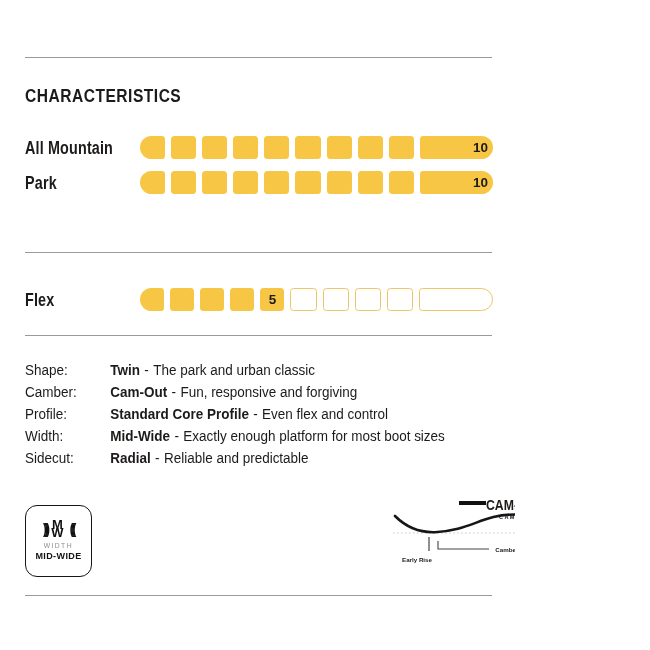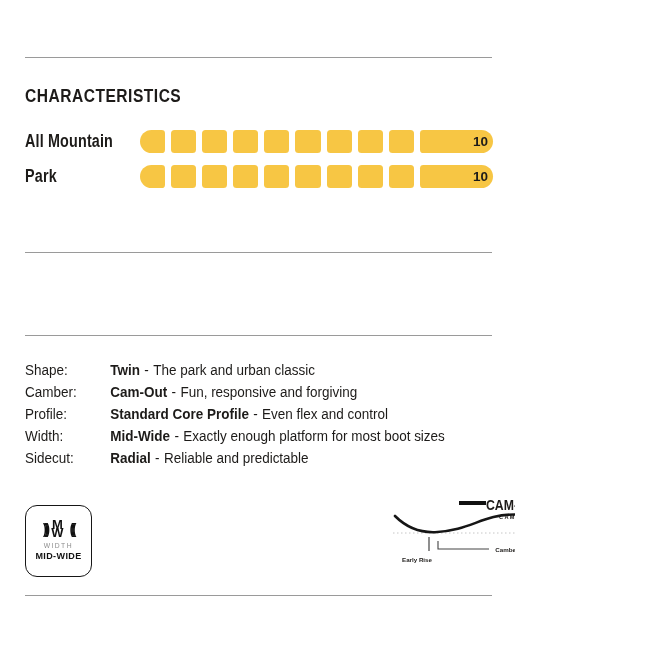--- a/index.html
+++ b/index.html
@@ -2,21 +2,21 @@
 <html style="--yellow: #F7C644;"><head>
 <meta charset="utf-8">
 <style>
   html,body{margin:0;padding:0;background:#fff;}
   .page{position:relative;width:515px;height:650px;background:#ffffff;overflow:hidden;
         font-family:"Liberation Sans",sans-serif;color:#1d1b19;}
   .rule{position:absolute;left:25px;right:23px;height:1px;background:#9a9a9a;}
   .heading{position:absolute;left:25px;top:85px;margin:0;font-size:19px;font-weight:bold;
            letter-spacing:.6px;transform:scaleX(.82);transform-origin:0 50%;white-space:nowrap;}
   .ratings{position:absolute;left:25px;right:22px;}
-  .rating-row{display:flex;align-items:center;height:35px;}
+  .rating-row{display:flex;align-items:flex-end;height:35px;}
   .rlabel{width:115px;flex:none;font-size:17.5px;font-weight:bold;letter-spacing:.2px;
           transform:scaleX(.82);transform-origin:0 50%;white-space:nowrap;}
   .bar{flex:1;display:flex;gap:6px;height:23px;}
   .seg{flex:1;border-radius:3.5px;display:flex;align-items:center;justify-content:center;
        font-size:13.5px;font-weight:bold;color:#1d1b19;box-sizing:border-box;}
   .seg.filled{background:var(--yellow);}
   .seg.empty{background:#fff;border:1px solid #edc765;}
   .seg.first{border-top-left-radius:12px;border-bottom-left-radius:12px;}
   .seg.last{border-top-right-radius:12px;border-bottom-right-radius:12px;padding-left:48px;}
   .specs{position:absolute;left:25px;top:359px;transform:scaleX(.87);transform-origin:0 0;
@@ -76,20 +76,37 @@
           <div class="seg filled"></div>
           <div class="seg filled"></div>
           <div class="seg filled"></div>
           <div class="seg filled last">10</div>
         </div>
       </div>
     </div>
 
   <div class="rule" style="top:252px"></div>
 
+  <div class="ratings" style="top:276px">
+      <div class="rating-row">
+        <span class="rlabel">Flex</span>
+        <div class="bar">
+          <div class="seg filled first"></div>
+          <div class="seg filled"></div>
+          <div class="seg filled"></div>
+          <div class="seg filled"></div>
+          <div class="seg filled">5</div>
+          <div class="seg empty"></div>
+          <div class="seg empty"></div>
+          <div class="seg empty"></div>
+          <div class="seg empty"></div>
+          <div class="seg empty last"></div>
+        </div>
+      </div>
+    </div>
 
   <div class="rule" style="top:335px"></div>
 
   <div class="specs">
       <div class="spec-row">
         <span class="spec-label">Shape:</span>
         <span class="spec-value">Twin</span>
         <span class="spec-sep">-</span>
         <span class="spec-desc">The park and urban classic</span>
       </div>

